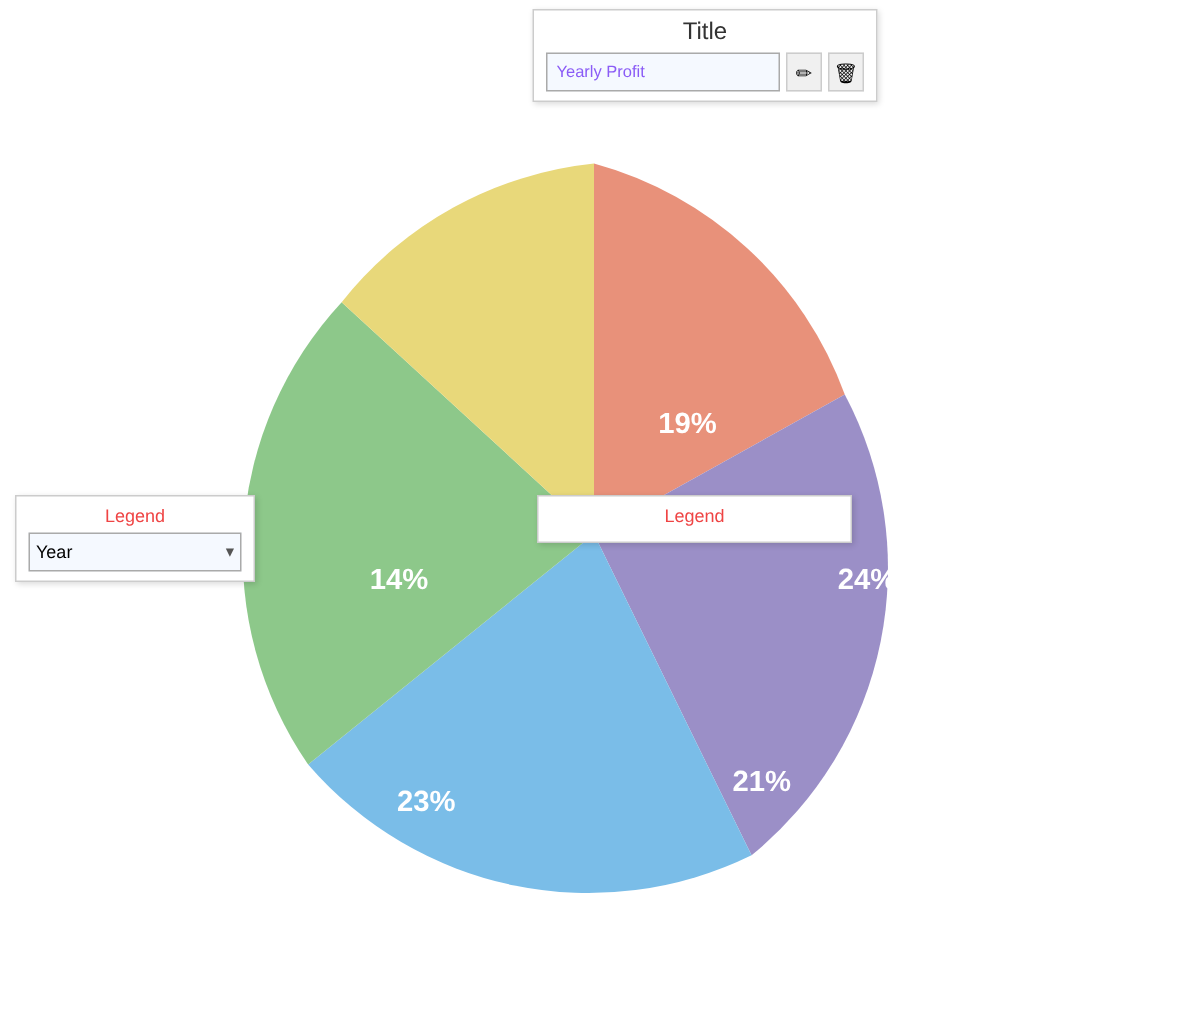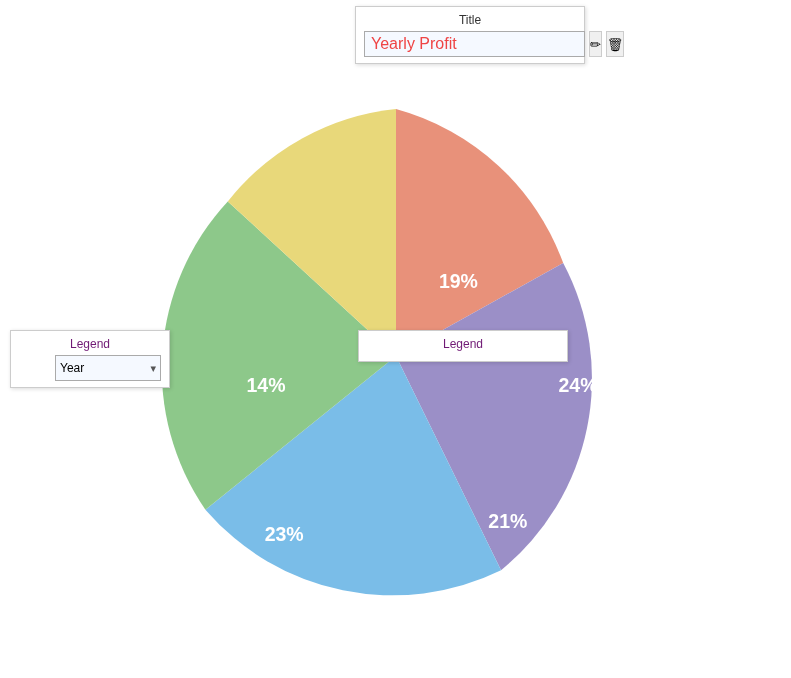--- a/index.html
+++ b/index.html
@@ -33,38 +33,38 @@
       width: 230px;
       border: 1px solid #ccc;
       background: #fff;
       padding: 6px 8px;
       box-shadow: 1px 1px 4px rgba(0,0,0,0.15);
     }
 
     .title-popup label {
       display: block;
       text-align: center;
-      font-size: 12px;
+      font-size: 16px;
       color: #333;
       margin-bottom: 4px;
     }
 
     .title-popup .input-row {
       display: flex;
       align-items: center;
       gap: 4px;
     }
 
     .title-popup input {
       flex: 1;
       height: 26px;
       border: 1px solid #aaa;
       padding: 2px 6px;
-      font-size: 16px;
-      color: #ef4444;
+      font-size: 11px;
+      color: #8b5cf6;
       background: #f5f9ff;
     }
 
     .icon-btn {
       width: 26px;
       height: 26px;
       border: 1px solid #ccc;
       background: #f0f0f0;
       cursor: pointer;
       display: flex;
@@ -92,28 +92,27 @@
       border: 1px solid #ccc;
       background: #fff;
       padding: 6px 8px;
       box-shadow: 1px 1px 4px rgba(0,0,0,0.15);
     }
 
     .popup-label {
       display: block;
       text-align: center;
       font-size: 12px;
-      color: #701a75;
+      color: #ef4444;
       margin-bottom: 4px;
     }
 
     .select-row {
       display: flex;
       align-items: center;
-      margin-left: 36px;
     }
 
     .select-row select {
       flex: 1;
       height: 26px;
       border: 1px solid #aaa;
       padding: 2px 4px;
       font-size: 12px;
       background: #f5f9ff;
       appearance: none;

